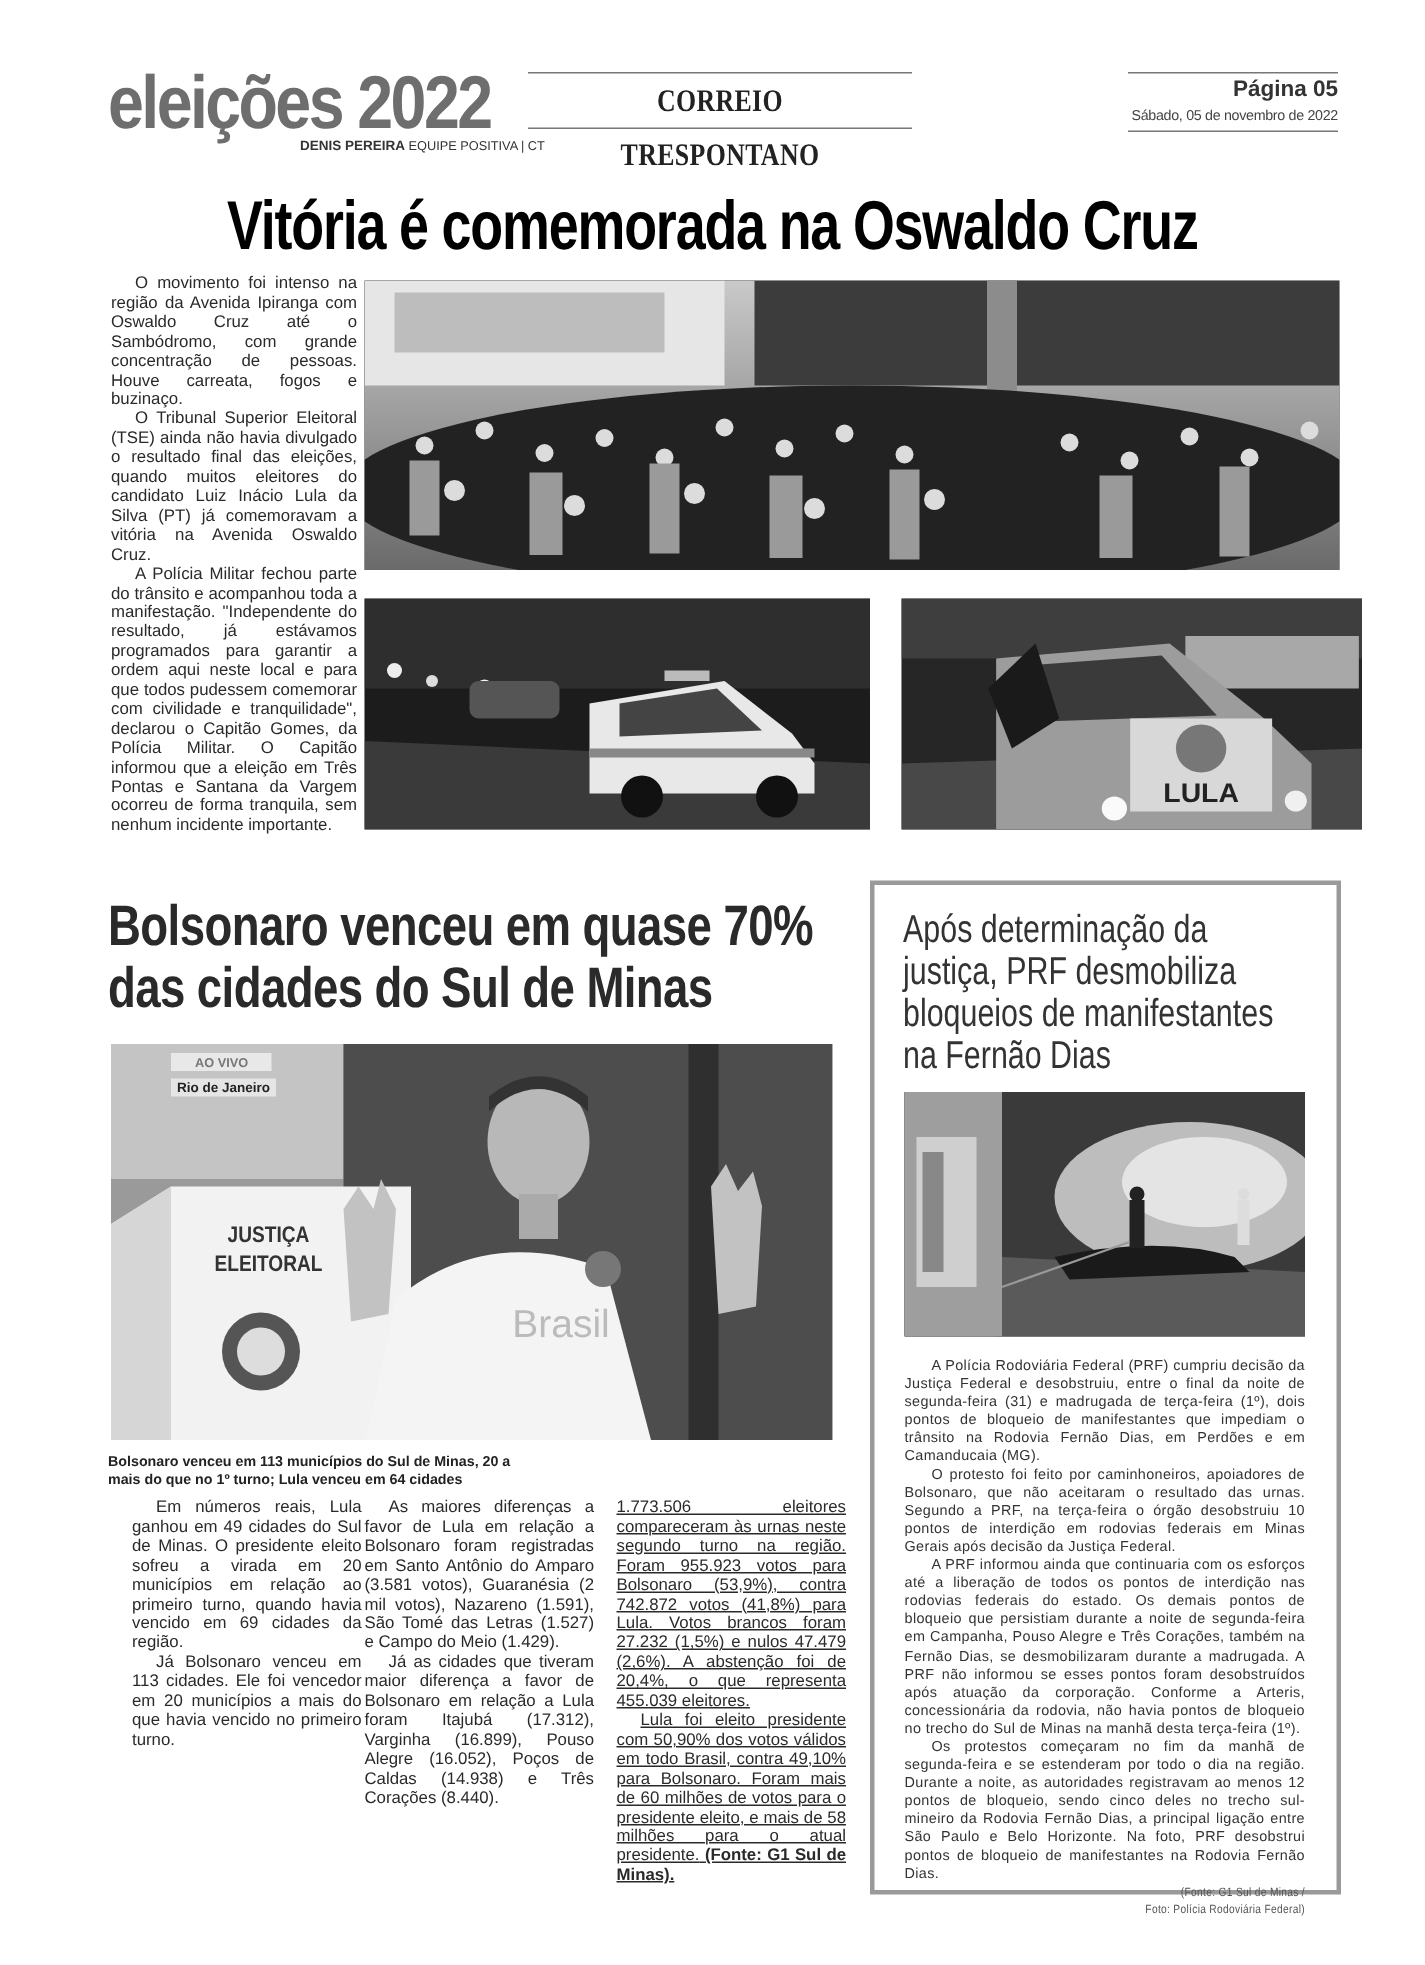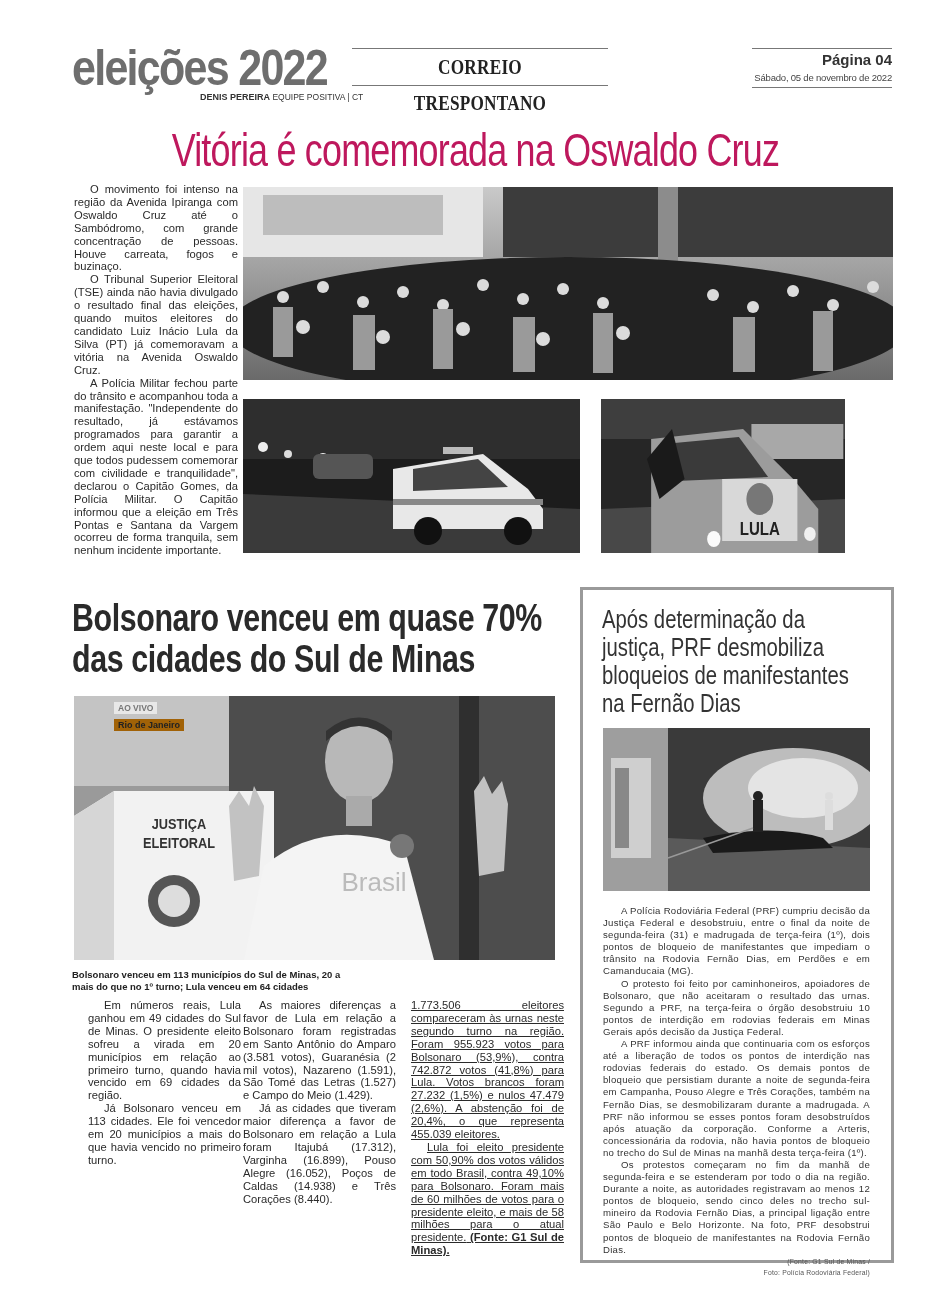--- a/index.html
+++ b/index.html
@@ -14,21 +14,21 @@
   .brand-byline b { font-weight: 700; font-size: 9px; }
 
   .paper-name { left: 352px; top: 48px; width: 256px; height: 38px; border-top: 1px solid #777; border-bottom: 1px solid #777; text-align: center; }
   .paper-name span { display: inline-block; font-family: "Liberation Serif", serif; font-weight: 700; font-size: 21px; line-height: 36px; letter-spacing: 0.3px; color: #222; transform: scaleX(0.82); }
 
   .page-info { left: 752px; top: 48px; width: 140px; border-top: 1px solid #777; border-bottom: 1px solid #777; text-align: right; padding-bottom: 2px; }
   .page-num { font-weight: 700; font-size: 15px; color: #333; line-height: 22px; display: block; }
   .page-date { font-size: 9.5px; color: #444; line-height: 14px; display: block; letter-spacing: -0.2px; }
 
   
-  .h1 { left: 0; top: 124px; width: 950px; text-align: center; font-weight: 400; font-size: 46px; line-height: 52px; color: #be185d; letter-spacing: -1px; }
+  .h1 { left: 0; top: 124px; width: 950px; text-align: center; font-weight: 700; font-size: 46px; line-height: 52px; color: #000000; letter-spacing: -1px; }
   .h1 span { display: inline-block; transform: scaleX(0.78); }
 
   .col-text { font-size: 11.2px; line-height: 12.9px; text-align: justify; color: #2a2a2a; hyphens: auto; }
   .col-text p { text-indent: 16px; }
 
   .photo { overflow: hidden; background: #333; }
   .photo svg { display: block; width: 100%; height: 100%; }
 
   
   .h2 { left: 72px; top: 598px; width: 510px; font-weight: 700; font-size: 38px; line-height: 41px; color: #2a2a2a; letter-spacing: -0.5px; }
@@ -46,21 +46,21 @@
 </style>
 </head>
 <body>
 
 <div class="abs brand-title">eleições 2022</div>
 <div class="abs brand-byline"><b>DENIS PEREIRA</b> <span>EQUIPE POSITIVA | CT</span></div>
 
 <div class="abs paper-name"><span>CORREIO TRESPONTANO</span></div>
 
 <div class="abs page-info">
-  <span class="page-num">Página 04</span>
+  <span class="page-num">Página 05</span>
   <span class="page-date">Sábado, 05 de novembro de 2022</span>
 </div>
 
 <div class="abs h1"><span>Vitória é comemorada na Oswaldo Cruz</span></div>
 
 <div class="abs col-text" style="left:74px; top:183px; width:164px;">
   <p>O movimento foi intenso na região da Avenida Ipiranga com Oswaldo Cruz até o Sambódromo, com grande concentração de pessoas. Houve carreata, fogos e buzinaço.</p>
   <p>O Tribunal Superior Eleitoral (TSE) ainda não havia divulgado o resultado final das eleições, quando muitos eleitores do candidato Luiz Inácio Lula da Silva (PT) já comemoravam a vitória na Avenida Oswaldo Cruz.</p>
   <p>A Polícia Militar fechou parte do trânsito e acompanhou toda a manifestação. "Independente do resultado, já estávamos programados para garantir a ordem aqui neste local e para que todos pudessem comemorar com civilidade e tranquilidade", declarou o Capitão Gomes, da Polícia Militar. O Capitão informou que a eleição em Três Pontas e Santana da Vargem ocorreu de forma tranquila, sem nenhum incidente importante.</p>
 </div>
@@ -129,21 +129,21 @@
       <path d="M150,70 L240,55 L285,90 L300,110 L300,130 L150,130 Z" fill="#e8e8e8"></path>
       <path d="M170,70 L235,60 L265,88 L170,92 Z" fill="#444"></path>
       <circle cx="185" cy="132" r="14" fill="#111"></circle>
         <circle cx="275" cy="132" r="14" fill="#111"></circle>
       <rect x="200" y="48" width="30" height="7" fill="#bbb"></rect>
       <rect x="150" y="100" width="150" height="6" fill="#888"></rect>
     </g>
   </svg>
 </div>
 
-<div class="abs photo" style="left:601px; top:399px; width:244px; height:154px;">
+<div class="abs photo" style="left:601px; top:399px; width:307px; height:154px;">
   <svg viewBox="0 0 292 154" preserveAspectRatio="none">
     <rect width="292" height="154" fill="#262626"></rect>
     <rect x="0" y="0" width="292" height="40" fill="#3e3e3e"></rect>
     <rect x="180" y="25" width="110" height="35" fill="#a8a8a8"></rect>
     <polygon points="0,154 292,154 292,100 0,110" fill="#484848"></polygon>
     <path d="M60,40 L170,30 L230,80 L260,110 L260,154 L60,154 Z" fill="#9c9c9c"></path>
     <path d="M75,45 L165,38 L200,78 L90,82 Z" fill="#3a3a3a"></path>
     <rect x="145" y="80" width="90" height="62" fill="#d8d8d8"></rect>
     <circle cx="190" cy="100" r="16" fill="#777"></circle>
     <text x="190" y="136" text-anchor="middle" font-family="Liberation Sans, sans-serif" font-weight="700" font-size="18" fill="#222">LULA</text>
@@ -170,22 +170,22 @@
     <circle cx="100" cy="205" r="16" fill="#ddd"></circle>
     <path d="M190,170 Q250,120 330,150 L360,264 L170,264 Z" fill="#f4f4f4"></path>
     <ellipse cx="285" cy="65" rx="34" ry="42" fill="#b8b8b8"></ellipse>
     <path d="M252,45 Q285,15 318,45 L318,35 Q285,8 252,35 Z" fill="#333"></path>
     <rect x="272" y="100" width="26" height="30" fill="#aaa"></rect>
     <path d="M155,110 L165,95 L175,110 L180,90 L190,110 L185,180 L160,185 Z" fill="#c2c2c2"></path>
     <path d="M400,95 L410,80 L418,98 L428,85 L434,108 L430,175 L405,180 Z" fill="#c2c2c2"></path>
     <circle cx="328" cy="150" r="12" fill="#777"></circle>
     <text x="300" y="195" text-anchor="middle" font-family="Liberation Sans, sans-serif" font-size="26" fill="#bbb">Brasil</text>
   </svg>
-  <div class="abs" style="left:40px; top:6px; background:#e8e8e8; padding:1px 4px; font-size:8.5px; font-weight:700; color:#777;">AO VIVO</div>
-  <div class="abs" style="left:40px; top:23px; background:#a16207; padding:1px 4px; font-size:9px; font-weight:700; color:#222;">Rio de Janeiro</div>
+  <div class="abs" style="left:40px; top:6px; background:#e8e8e8; padding:1px 16px; font-size:8.5px; font-weight:700; color:#777;">AO VIVO</div>
+  <div class="abs" style="left:40px; top:23px; background:#e5e5e5; padding:1px 4px; font-size:9px; font-weight:700; color:#222;">Rio de Janeiro</div>
   <div class="abs" style="left:60px; top:118px; width:90px; text-align:center; font-family:'Liberation Sans', sans-serif; font-weight:700; font-size:15px; line-height:19px; color:#333; transform:scaleX(0.85);">
     <span>JUSTIÇA</span><br>
     <span>ELEITORAL</span>
   </div>
 </div>
 
 <div class="abs caption">Bolsonaro venceu em 113 municípios do Sul de Minas, 20 a mais do que no 1º turno; Lula venceu em 64 cidades</div>
 
 <div class="abs col-text" style="left:88px; top:999px; width:153px;">
   <p>Em números reais, Lula ganhou em 49 cidades do Sul de Minas. O presidente eleito sofreu a virada em 20 municípios em relação ao primeiro turno, quando havia vencido em 69 cidades da região.</p>

